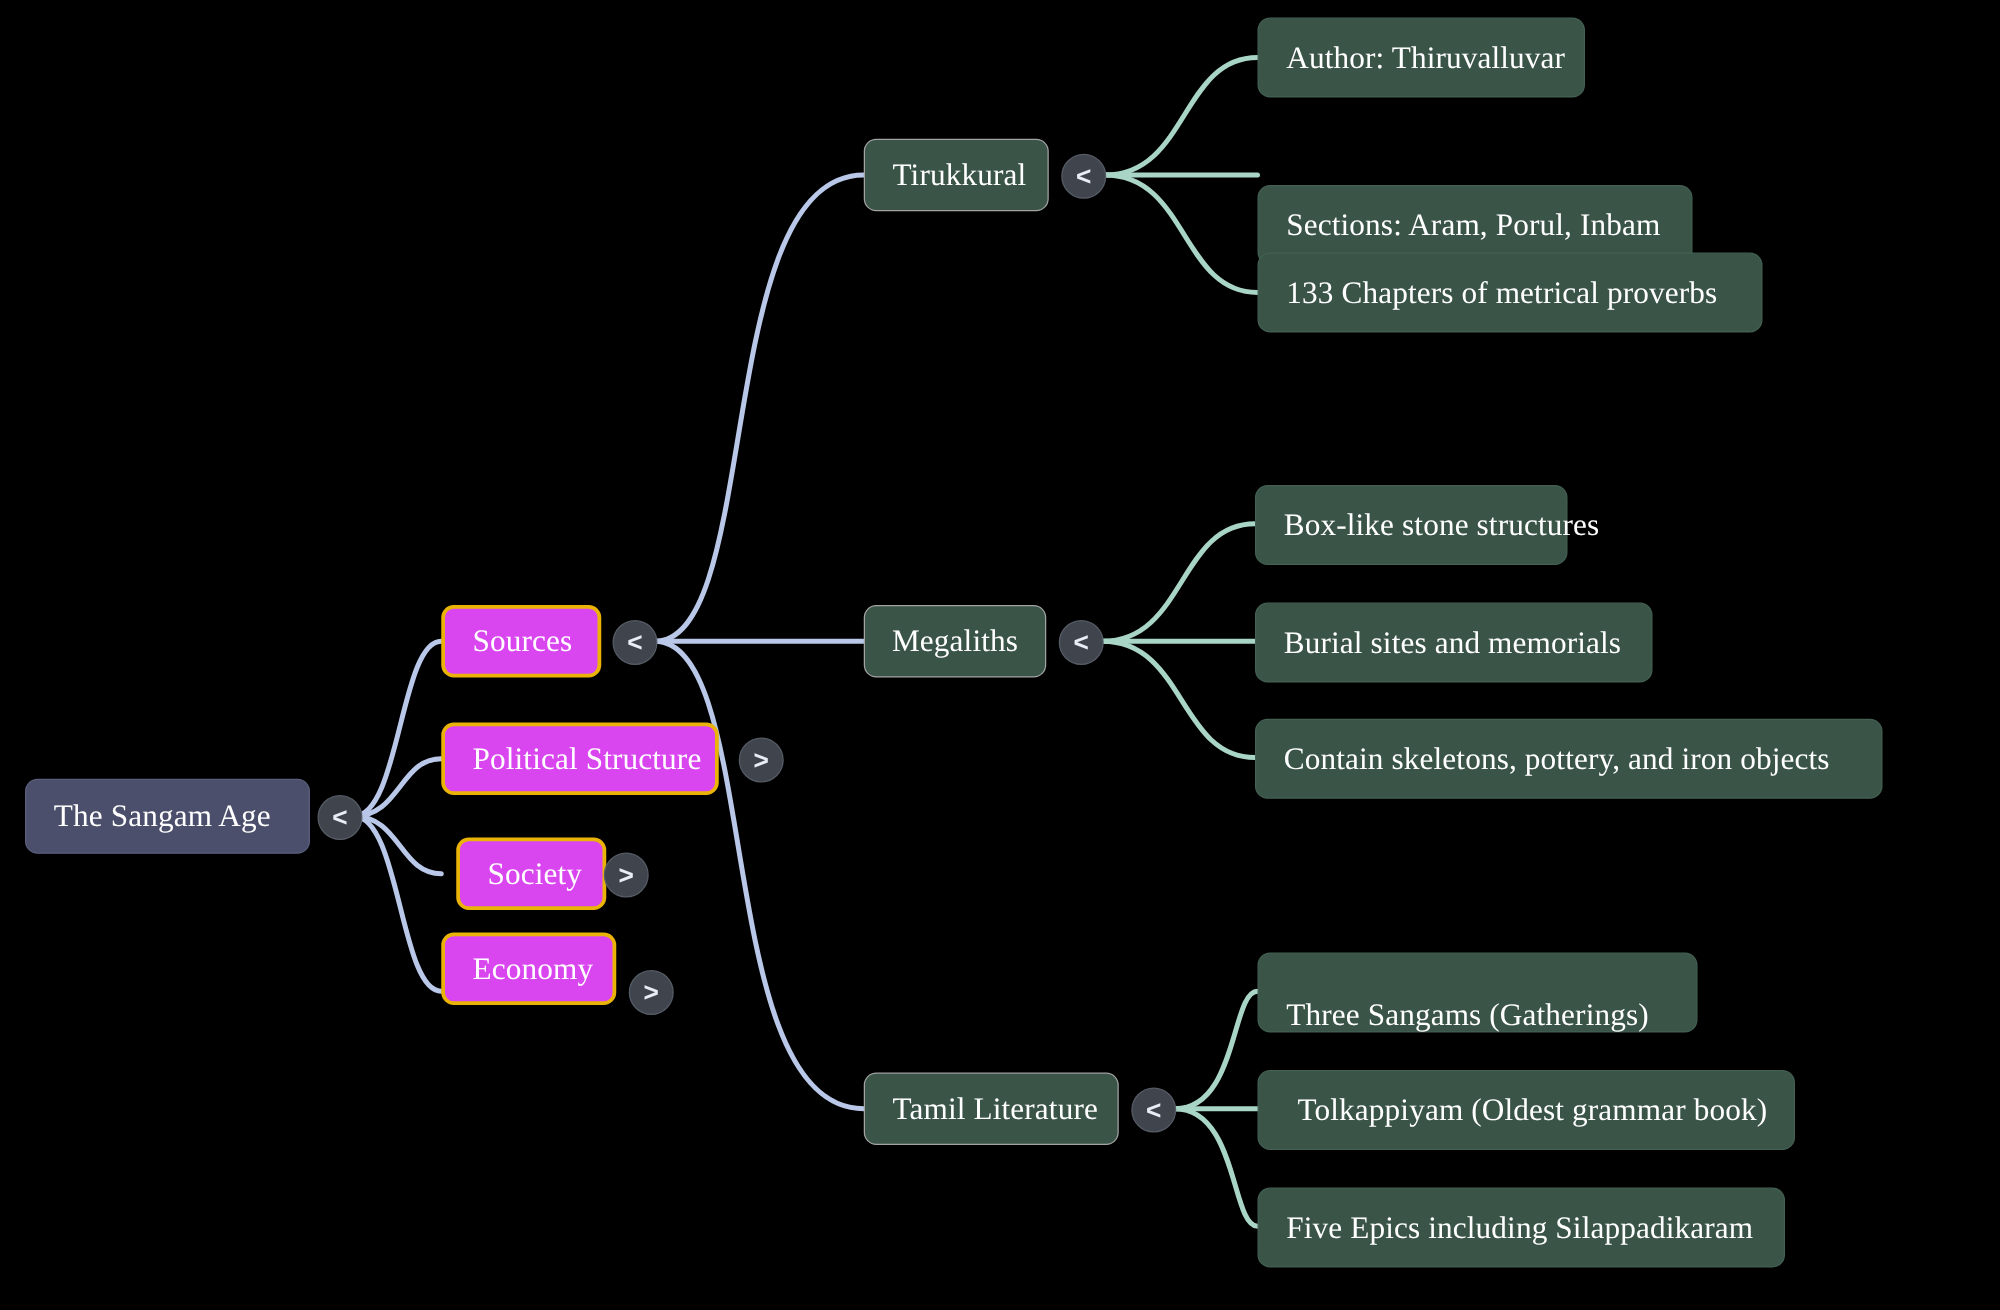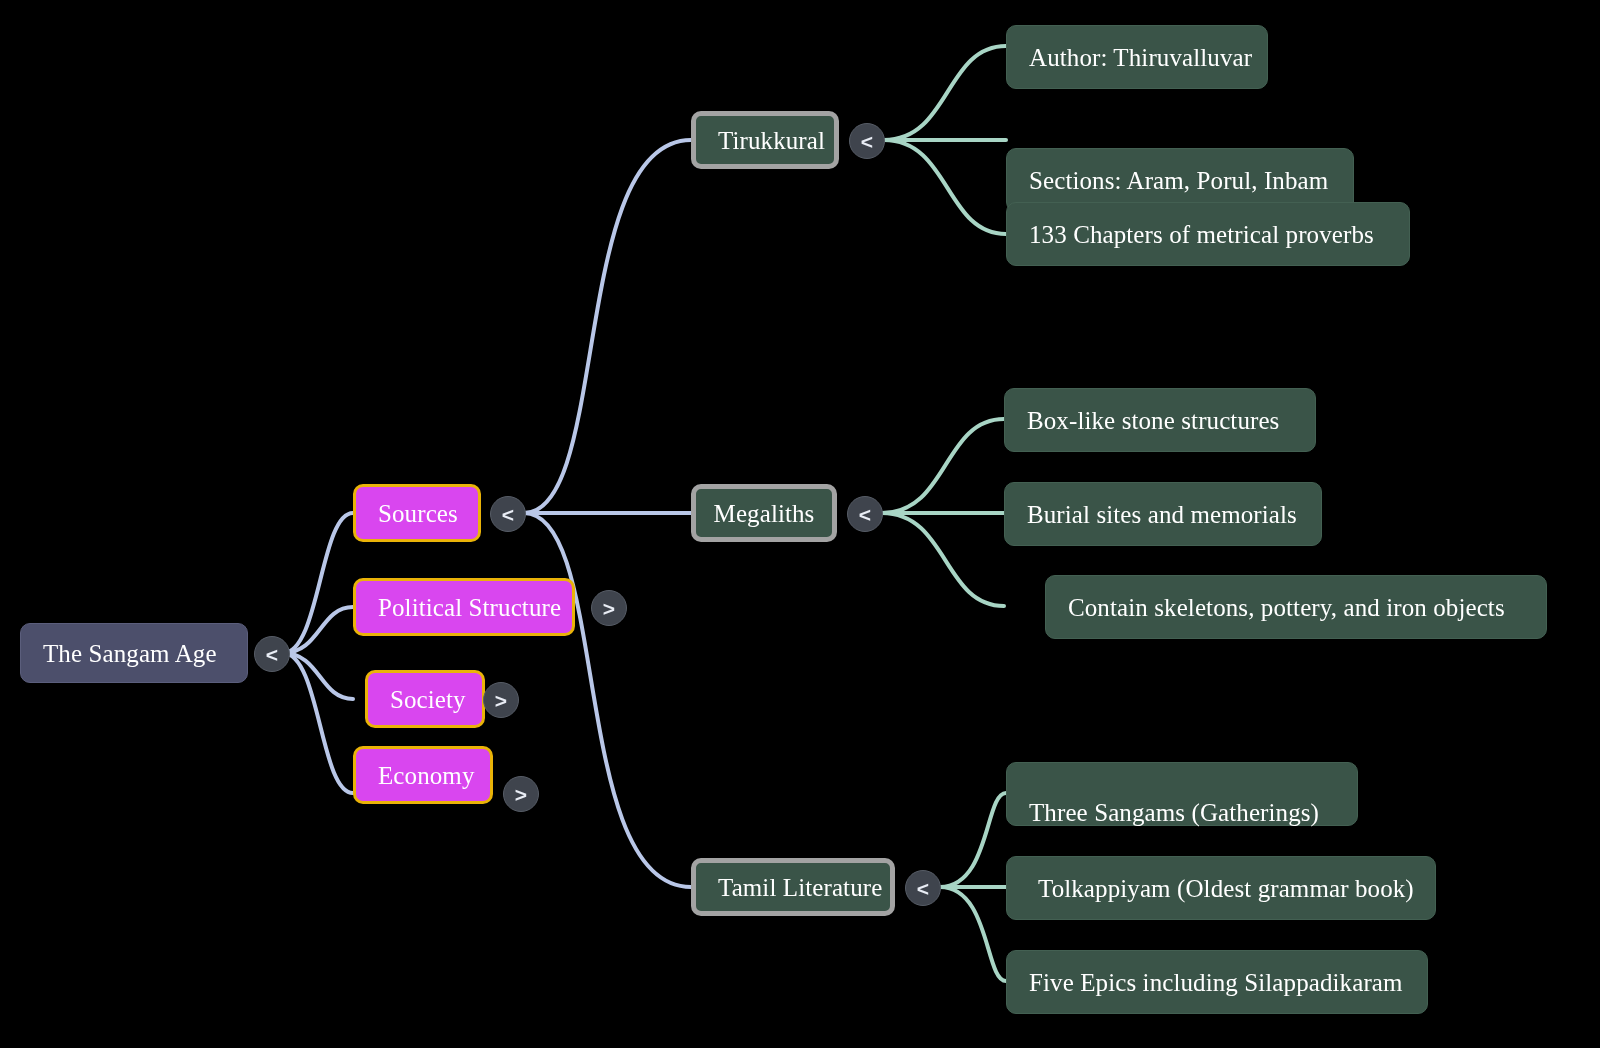--- a/index.html
+++ b/index.html
@@ -42,21 +42,21 @@
   .node-root {
     background: #4c4f6b;
     border: 1px solid #5b5e7c;
   }
   .node-branch {
     background: #d946ef;
     border: 3px solid #eab308;
   }
   .node-sub {
     background: #3a5448;
-    border: 5px solid #a3a3a3;
+    border: 1px solid #a3a3a3;
   }
   .node-leaf {
     background: #3a5448;
     border: 1px solid #436052;
   }
   .toggle {
     position: absolute;
     width: 34px;
     height: 34px;
     border-radius: 50%;
@@ -162,37 +162,37 @@
     <span>&lt;</span>
   </div>
 
   <div class="node node-sub" style="left:691px; top:858px; width:204px; height:58px;">
     <span>Tamil Literature</span>
   </div>
   <div class="toggle" style="left:905px; top:870px;">
     <span>&lt;</span>
   </div>
 
-  <div class="node node-leaf" style="left:1006px; top:25px; width:262px; height:64px;">
+  <div class="node node-leaf" style="left:1006px; top:14px; width:262px; height:64px;">
     <span>Author: Thiruvalluvar</span>
   </div>
   <div class="node node-leaf" style="left:1006px; top:108px; width:348px; height:64px;margin-top:40px;">
     <span>Sections: Aram, Porul, Inbam</span>
   </div>
   <div class="node node-leaf" style="left:1006px; top:202px; width:404px; height:64px;">
     <span>133 Chapters of metrical proverbs</span>
   </div>
 
-  <div class="node node-leaf" style="left:1004px; top:388px; width:312px; height:64px;">
+  <div class="node node-leaf" style="left:1004px; top:388px; width:250px; height:64px;">
     <span>Box-like stone structures</span>
   </div>
   <div class="node node-leaf" style="left:1004px; top:482px; width:318px; height:64px;">
     <span>Burial sites and memorials</span>
   </div>
-  <div class="node node-leaf" style="left:1004px; top:575px; width:502px; height:64px;margin-left:41px;">
+  <div class="node node-leaf" style="left:1004px; top:575px; width:502px; height:64px;">
     <span>Contain skeletons, pottery, and iron objects</span>
   </div>
 
   <div class="node node-leaf" style="left:1006px; top:762px; width:352px; height:64px;align-items:flex-end;">
     <span>Three Sangams (Gatherings)</span>
   </div>
   <div class="node node-leaf" style="left:1006px; top:856px; width:430px; height:64px;padding-left:31px;">
     <span>Tolkappiyam (Oldest grammar book)</span>
   </div>
   <div class="node node-leaf" style="left:1006px; top:950px; width:422px; height:64px;">

